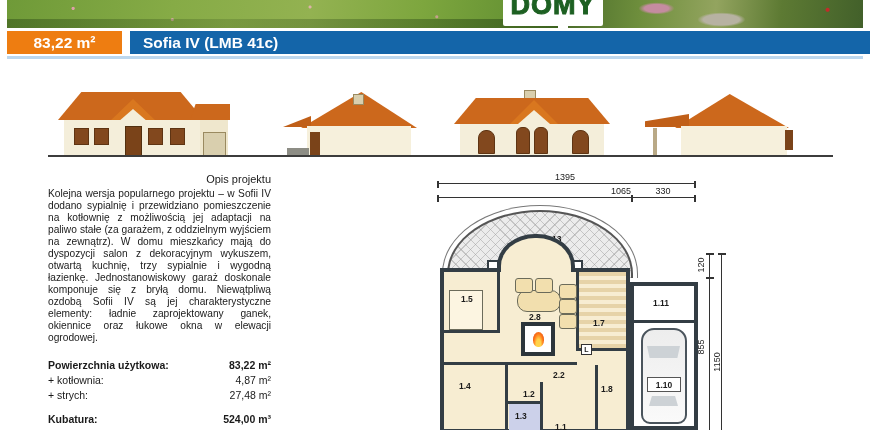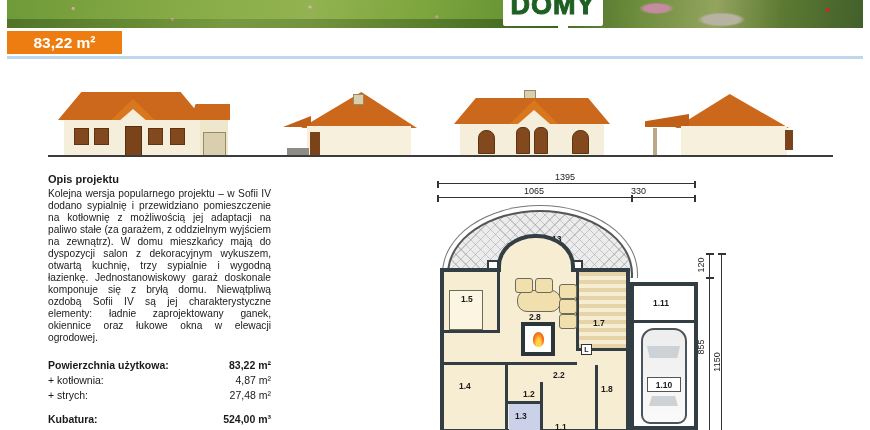--- a/index.html
+++ b/index.html
@@ -40,21 +40,21 @@
   .elev{overflow:visible;}
   .elev div{position:absolute;}
   .roof{background:#cc681c;}
   .roof2{background:#d9771f;}
   .wall{background:#f4eeda;}
   .win{background:#82481e;border:1px solid #5e3413;}
   #ground-line{left:48px;top:155px;width:785px;height:2px;background:#3c3c3c;}
 
   
   #desc{left:48px;top:173px;width:223px;}
-  #desc h3{margin:0 0 3px 0;font-size:11px;font-weight:bold;}
+  #desc h3{margin:0 0 3px 0;font-size:11px;font-weight:normal;text-align:right;}
   #desc p{margin:0;font-size:10.2px;line-height:12px;text-align:justify;}
   #areas{left:48px;top:357px;width:223px;font-size:10.5px;}
   .tbl-row{display:flex;justify-content:space-between;height:15px;align-items:center;}
   .tbl-row.bold{font-weight:bold;}
   .tbl-row.gap{margin-top:9px;}
 
   
   #plan{left:435px;top:172px;width:300px;height:258px;font-size:8.5px;}
   #plan .abs{position:absolute;}
   .dimline{border-top:1.5px solid #333;}
@@ -110,20 +110,23 @@
 
   <div class="abs" id="photo-left"></div>
   <div class="abs" id="photo-right"></div>
   <div class="abs" id="domy-logo">
     <span>DOMY</span>
   </div>
 
   <div class="abs" id="area-badge">
     <span>83,22 m²</span>
   </div>
+  <div class="abs" id="title-bar">
+    <span>Sofia IV (LMB 41c)</span>
+  </div>
   <div class="abs" id="title-underline"></div>
 
   <div class="abs elev" style="left:52px;top:88px;width:180px;height:70px;">
     <div class="roof" style="left:6px;top:4px;width:146px;height:28px;clip-path:polygon(0 100%,16% 0,84% 0,100% 100%);"></div>
     <div class="roof" style="left:138px;top:16px;width:40px;height:16px;clip-path:polygon(0 100%,14% 0,100% 0,100% 100%);"></div>
     <div class="roof2" style="left:57px;top:11px;width:48px;height:23px;clip-path:polygon(0 100%,50% 0,100% 100%);"></div>
     <div class="wall" style="left:66px;top:21px;width:30px;height:13px;clip-path:polygon(0 100%,50% 0,100% 100%);"></div>
     <div class="wall" style="left:12px;top:32px;width:136px;height:35px;"></div>
     <div class="wall" style="left:148px;top:32px;width:28px;height:35px;background:#efe7cd;"></div>
     <div class="win" style="left:22px;top:40px;width:13px;height:15px;"></div>
@@ -189,22 +192,22 @@
     </div>
   </div>
 
   <div class="abs" id="plan">
 
     <div class="abs dimlabel" style="left:0;top:0;width:260px;text-align:center;">1395</div>
     <div class="abs dimline" style="left:2px;top:11px;width:258px;">
       <div class="abs tick" style="left:0;"></div>
       <div class="abs tick" style="left:257px;"></div>
     </div>
-    <div class="abs dimlabel" style="left:2px;top:14px;width:194px;text-align:center;">1065</div>
-    <div class="abs dimlabel" style="left:196px;top:14px;width:64px;">330</div>
+    <div class="abs dimlabel" style="left:2px;top:14px;width:194px;text-align:right;">1065</div>
+    <div class="abs dimlabel" style="left:196px;top:14px;width:64px;text-align:center;">330</div>
     <div class="abs dimline" style="left:2px;top:25px;width:258px;">
       <div class="abs tick" style="left:0;"></div>
       <div class="abs tick" style="left:194px;"></div>
       <div class="abs tick" style="left:257px;"></div>
     </div>
 
     <div class="abs vdim" style="left:274px;top:81px;height:177px;">
       <div class="abs htick" style="left:-4px;top:0;"></div>
       <div class="abs htick" style="left:-4px;top:24px;"></div>
     </div>

